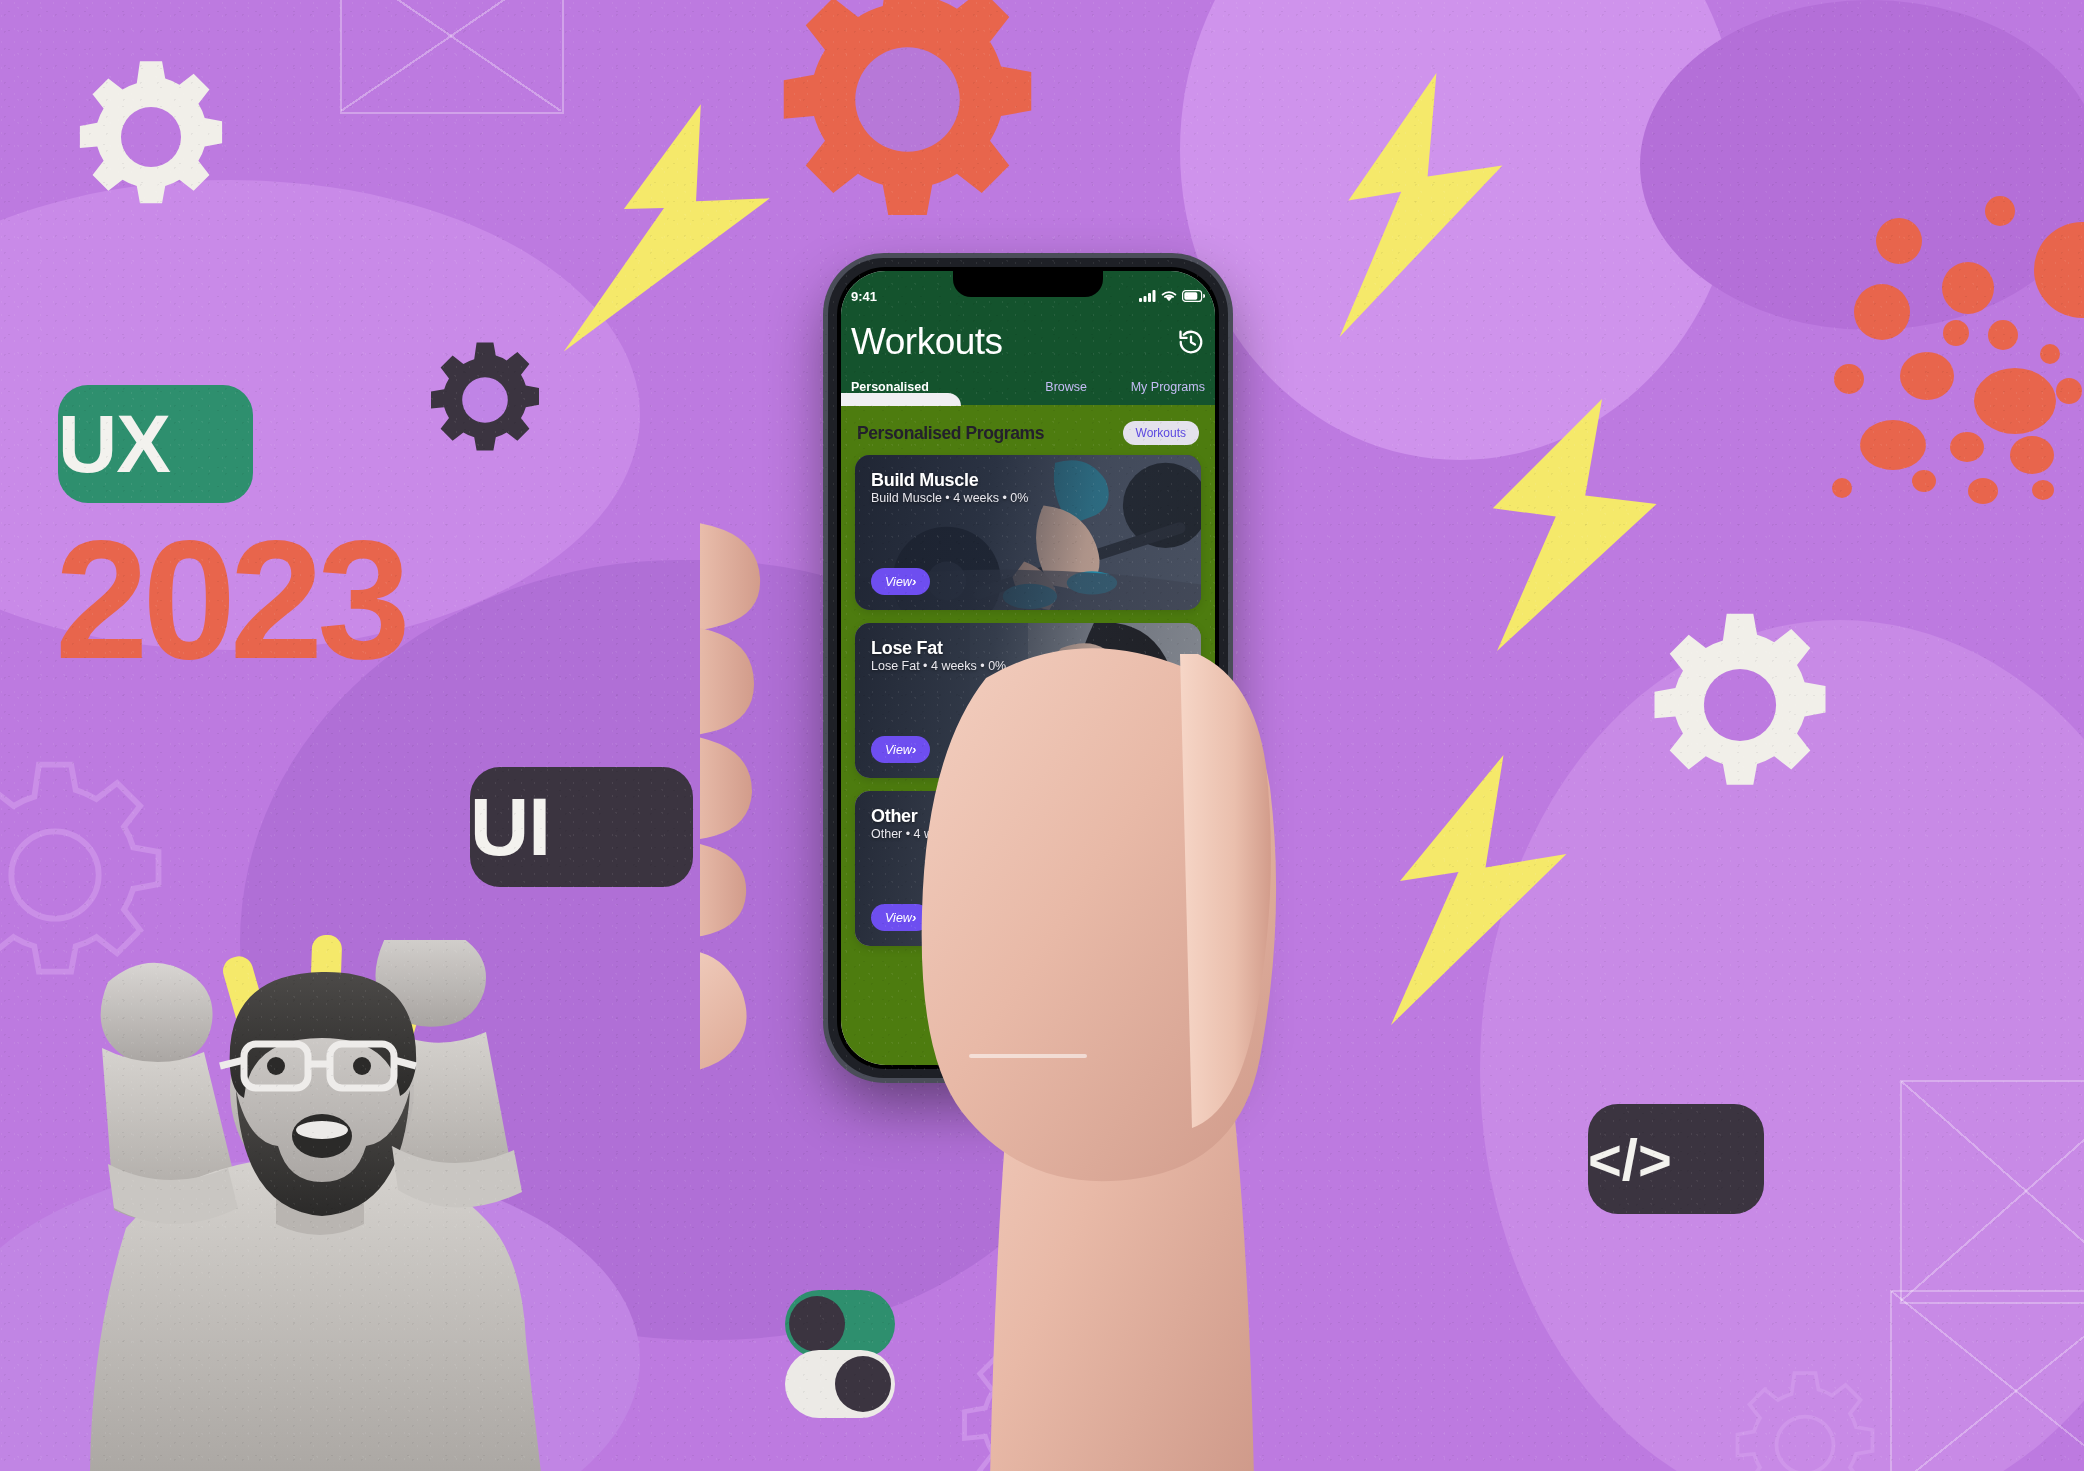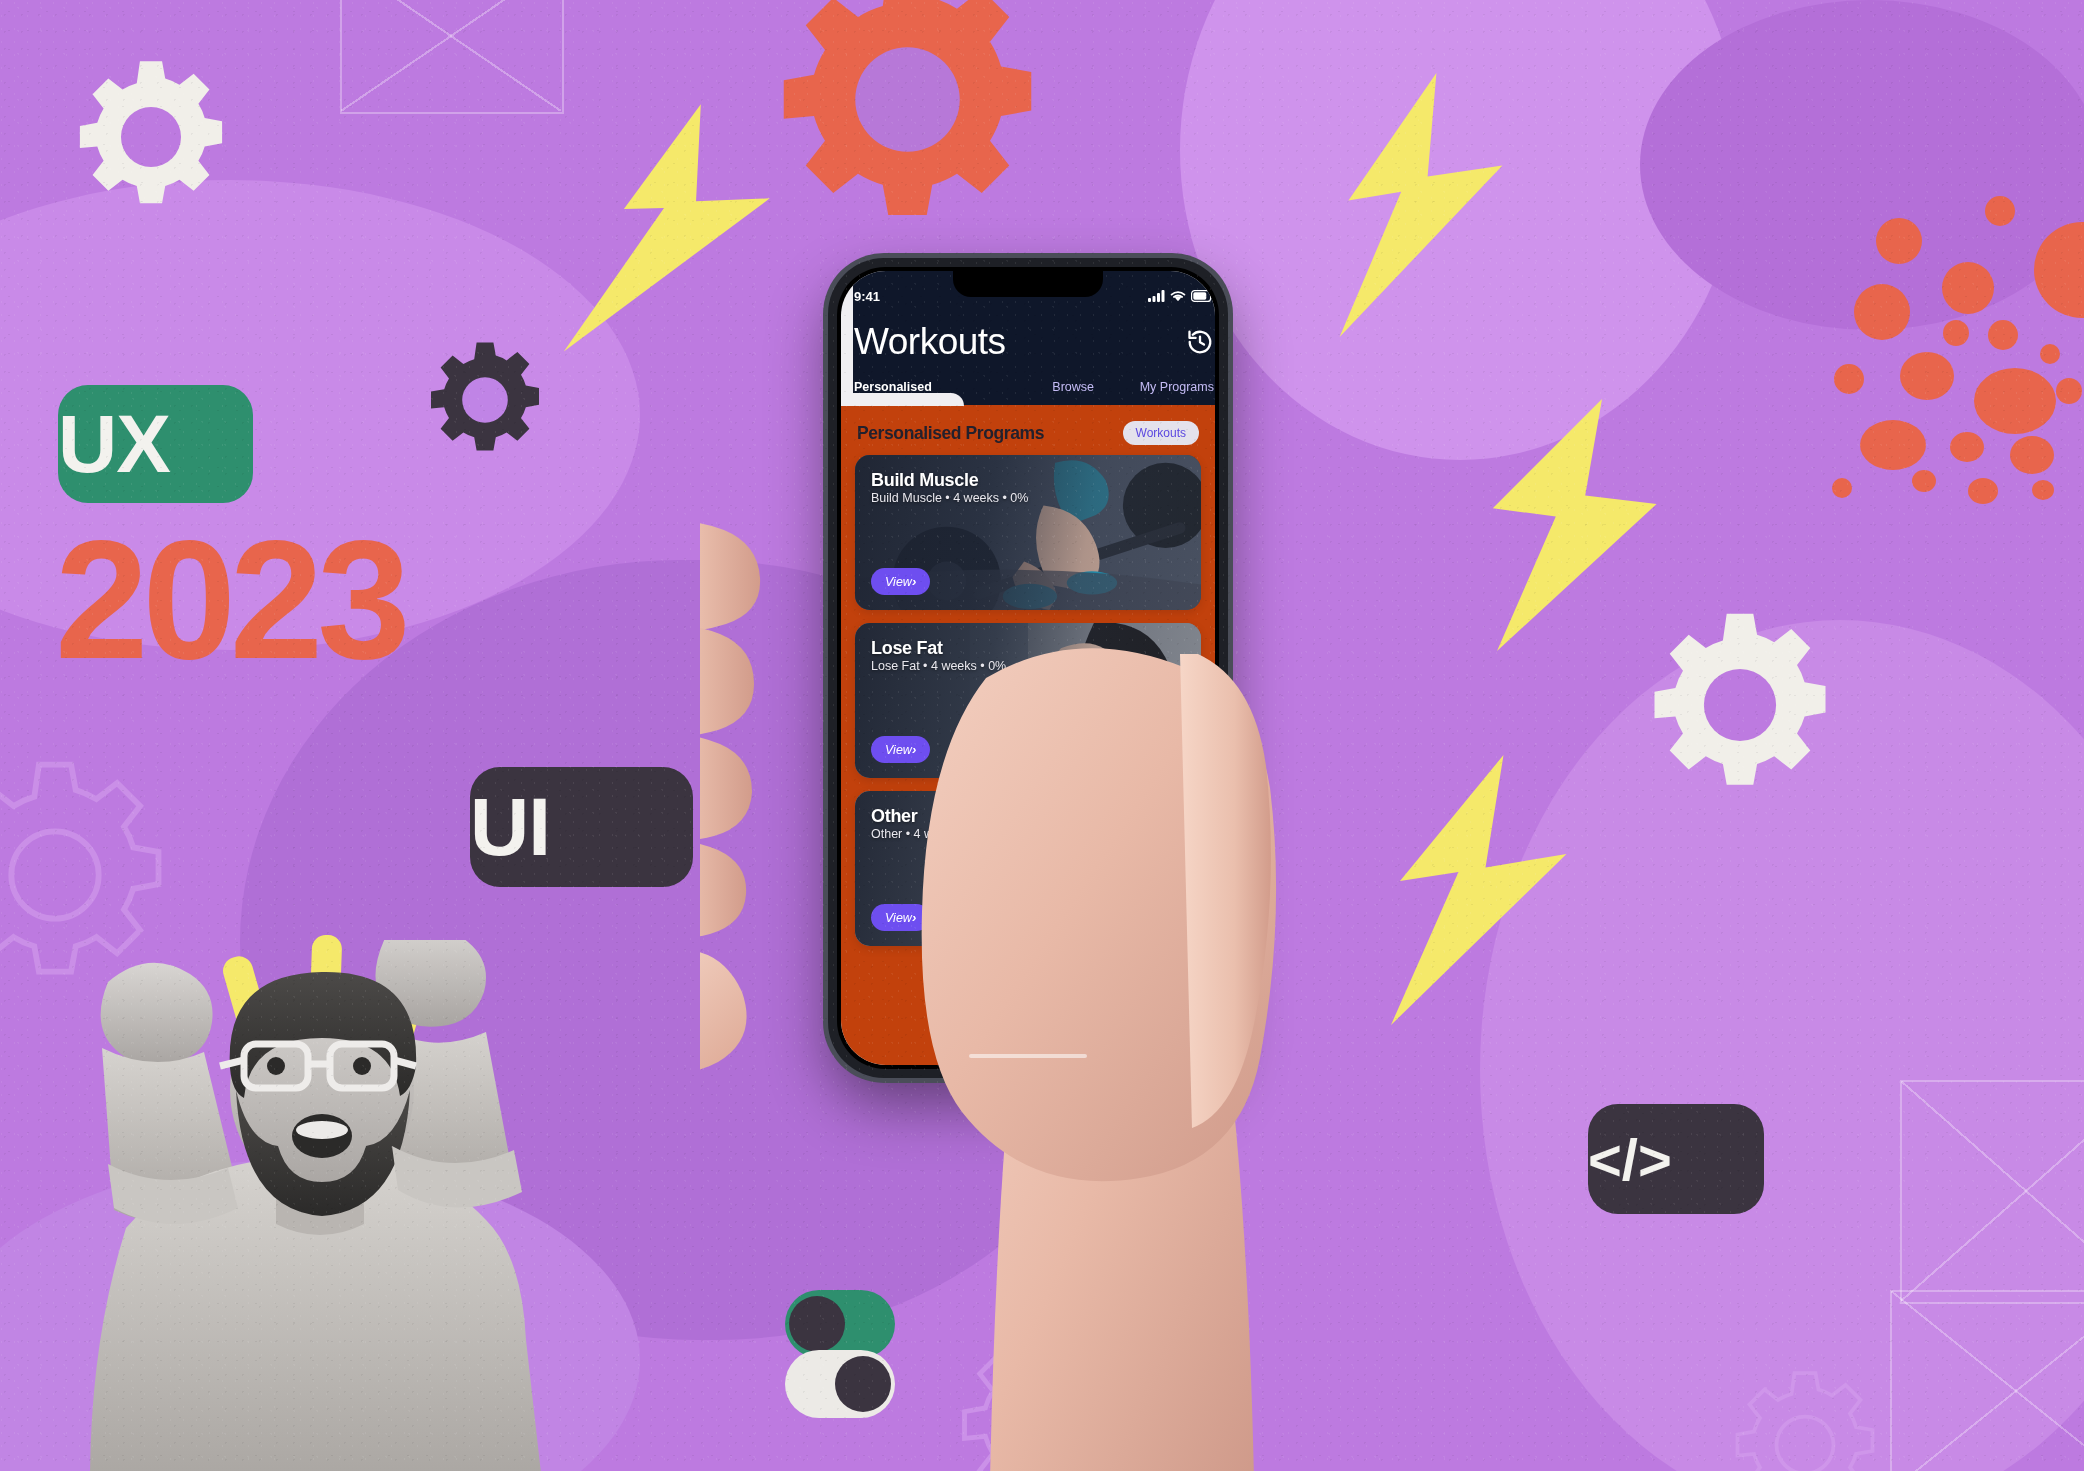--- a/index.html
+++ b/index.html
@@ -76,41 +76,41 @@
   .phone{position:absolute;left:828px;top:258px;width:400px;height:820px;
      background:#1e2026;border-radius:56px;
      box-shadow:0 0 0 5px #4a4d58, 0 26px 60px rgba(0,0,0,.45);}
   .phone-inner{position:absolute;left:9px;top:9px;right:9px;bottom:9px;
      background:#000;border-radius:48px;overflow:hidden;}
   .screen{position:absolute;left:4px;top:4px;right:4px;bottom:4px;
      border-radius:45px;overflow:hidden;background:#f0eff2;}
   .notch{position:absolute;left:50%;transform:translateX(-50%);top:0;
      width:150px;height:26px;background:#000;border-radius:0 0 18px 18px;z-index:9;}
 
-  .app-header{background:#0f172a;padding:14px 1px 0;position:relative;margin-left:12px;}
+  .app-header{background:#14532d;padding:14px 10px 0;position:relative;}
   .statusbar{display:flex;align-items:center;justify-content:space-between;
      color:#fff;font-size:13px;font-weight:bold;height:22px;}
   .sb-icons{display:flex;align-items:center;gap:5px;}
   .sb-icons svg{display:block;}
 
   .app-title-row{display:flex;align-items:center;justify-content:space-between;
      margin-top:14px;}
   .app-title{color:#fff;font-size:37px;font-weight:normal;letter-spacing:-.5px;}
   .hist-btn{width:28px;height:28px;}
   .hist-btn svg{display:block;width:100%;height:100%;}
 
   .tabs{display:flex;margin-top:17px;position:relative;}
   .tab{flex:1;text-align:right;font-size:12.5px;padding-bottom:11px;color:#c5bcf5;}
   .tab:first-child{text-align:left;}
   .tab:last-child{text-align:right;}
   .tab.active{color:#ffffff;font-weight:600;}
   .tab-indicator{position:absolute;left:-18px;bottom:-1px;width:128px;height:13px;
      background:#f0eff2;border-radius:0 13px 0 0;}
 
-  .content{background:#c2410c;padding:0 14px;height:100%;}
+  .content{background:#4d7c0f;padding:0 14px;height:100%;}
   .sec-head{display:flex;align-items:center;justify-content:space-between;
      padding:16px 2px 10px;}
   .sec-title{font-size:17.5px;font-weight:bold;color:#23202c;letter-spacing:-.4px;}
   .req-btn{background:#e4e2ec;color:#5b47e0;font-size:12px;border-radius:13px;
      padding:5px 13px;font-weight:500;}
 
   .card{position:relative;height:155px;border-radius:15px;overflow:hidden;
      margin-bottom:13px;box-shadow:0 3px 10px rgba(0,0,0,.12);}
   .card-photo{position:absolute;inset:0;}
   .card-photo svg{display:block;width:100%;height:100%;}

